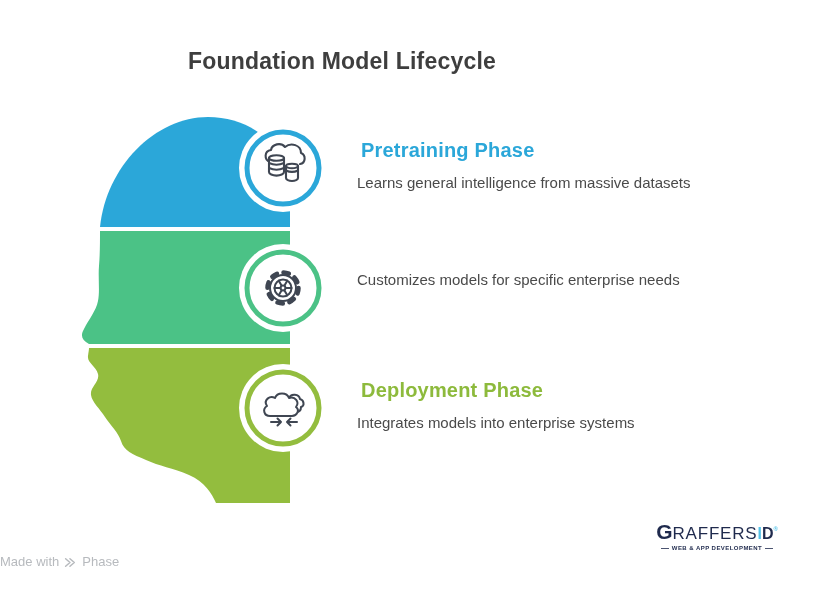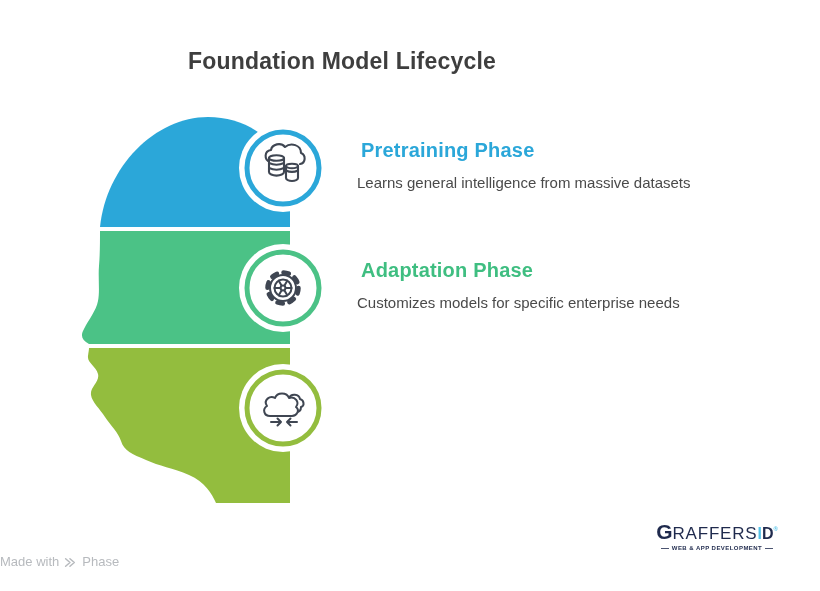--- a/index.html
+++ b/index.html
@@ -82,25 +82,26 @@
     <path d="M14,14 L4,14 M7.5,10.5 L4,14 L7.5,17.5"></path>
   </g>
 </svg>
 
 <div class="phase phase-0">
   <h2 style="color: rgb(43, 167, 217);">Pretraining Phase</h2>
   <p>Learns general intelligence from massive datasets</p>
 </div>
 
 <div class="phase phase-1">
-  <h2 style="color: rgb(63, 190, 129);">Adaptation Phase</h2>
   <p>Customizes models for specific enterprise needs</p>
 </div>
 
 <div class="phase phase-2">
+  <h2 style="color: rgb(141, 186, 60);">Deployment Phase</h2>
+  <p>Integrates models into enterprise systems</p>
 </div>
 
 <div class="napkin">
   <span>Made with</span>
   <svg width="13" height="13" viewBox="0 0 12 12">
     <path d="M1.5,9.5 L5.5,6 L1.5,2.5 M5.5,9.5 L9.5,6 L5.5,2.5" fill="none" stroke="#b7babe" stroke-width="1.4" stroke-linecap="round" stroke-linejoin="round"></path>
   </svg>
   <span>Phase</span>
 </div>
 

